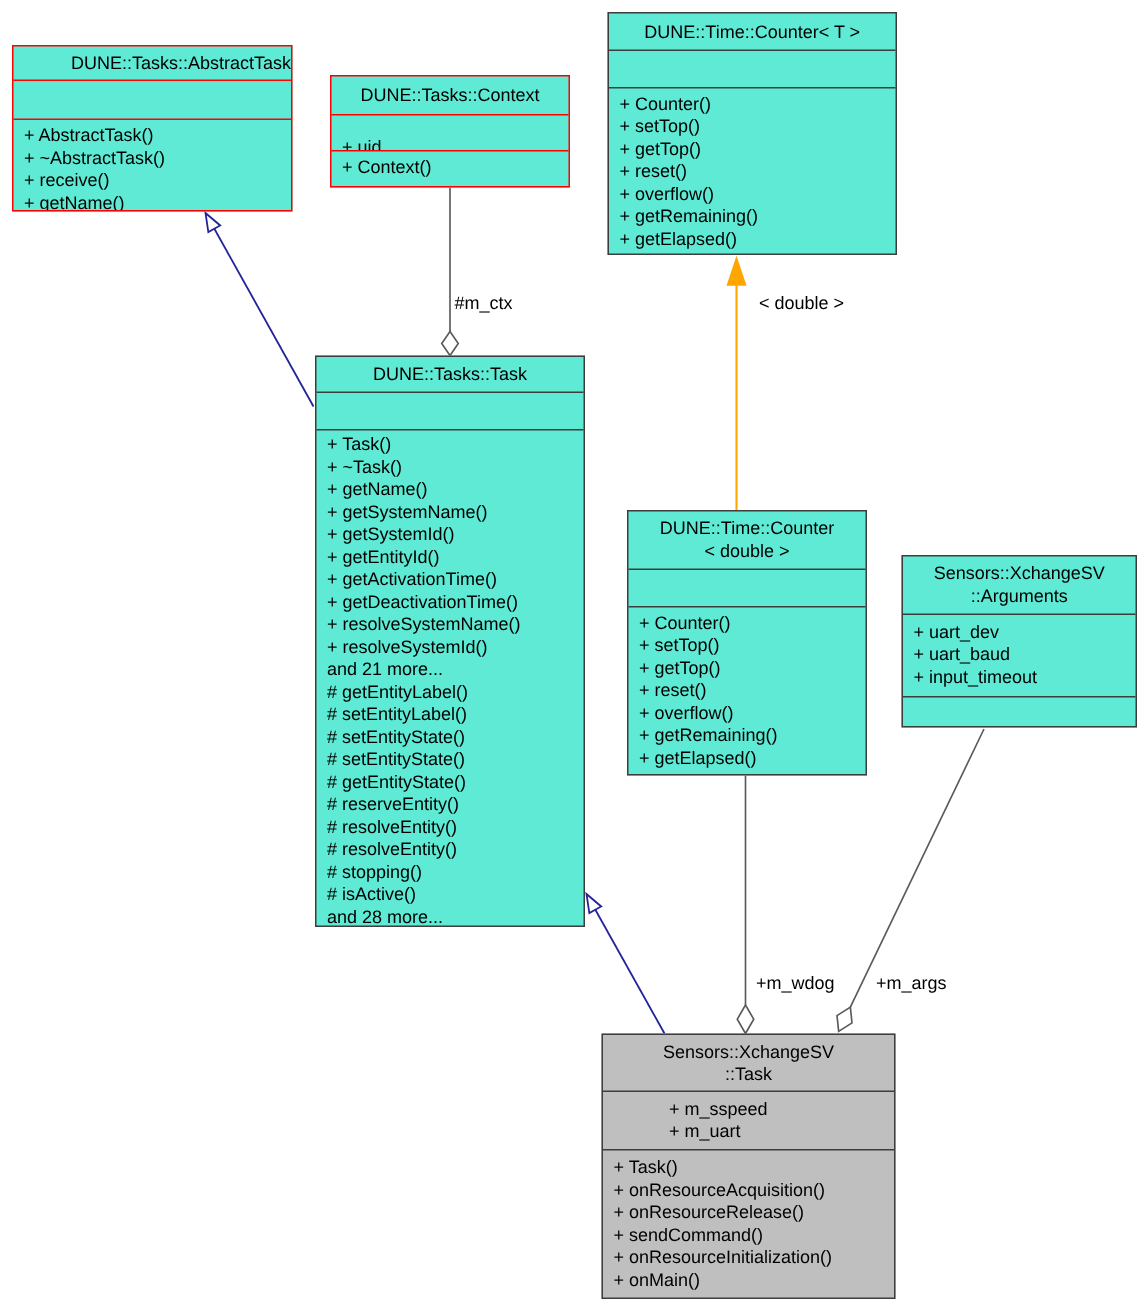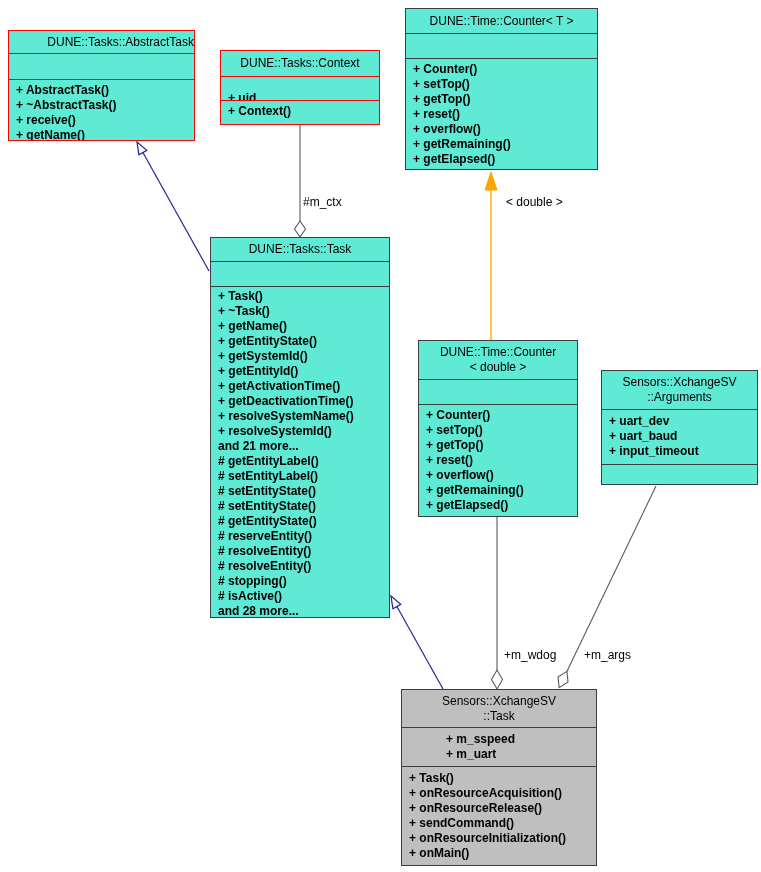--- a/index.html
+++ b/index.html
@@ -31,21 +31,21 @@
   .box-gray { background: #bfbfbf; }
 
   .sec { flex: none; overflow: hidden; }
   .sec-title {
     display: flex; flex-direction: column;
     align-items: center; justify-content: center;
     text-align: center;
   }
   .sec-attrs, .sec-methods { padding: 3px 2px 0 7px; text-align: left; }
   .sec-methods { flex: 1; }
-  .mline { white-space: nowrap; font-weight: bold; }
+  .mline { white-space: nowrap; }
 
   
   #box-abstract-task { left: 8px;   top: 30px;  width: 187px; height: 111px; }
   #box-abstract-task .sec-title { height: 22px; align-items: flex-end; }
   #box-abstract-task .sec-attrs { height: 26px; }
 
   #box-context { left: 220px; top: 50px; width: 160px; height: 75px; }
   #box-context .sec-title { height: 25px; }
   #box-context .sec-attrs { height: 24px; padding-top: 14px; }
 
@@ -165,21 +165,21 @@
 
   <div class="uml-box" id="box-task">
     <div class="sec sec-title">
         <span class="tline">DUNE::Tasks::Task</span>
       </div>
     <div class="sec sec-attrs"></div>
     <div class="sec sec-methods">
         <div class="mline">+ Task()</div>
         <div class="mline">+ ~Task()</div>
         <div class="mline">+ getName()</div>
-        <div class="mline">+ getEntityState()</div>
+        <div class="mline">+ getSystemName()</div>
         <div class="mline">+ getSystemId()</div>
         <div class="mline">+ getEntityId()</div>
         <div class="mline">+ getActivationTime()</div>
         <div class="mline">+ getDeactivationTime()</div>
         <div class="mline">+ resolveSystemName()</div>
         <div class="mline">+ resolveSystemId()</div>
         <div class="mline">and 21 more...</div>
         <div class="mline"># getEntityLabel()</div>
         <div class="mline"># setEntityLabel()</div>
         <div class="mline"># setEntityState()</div>

